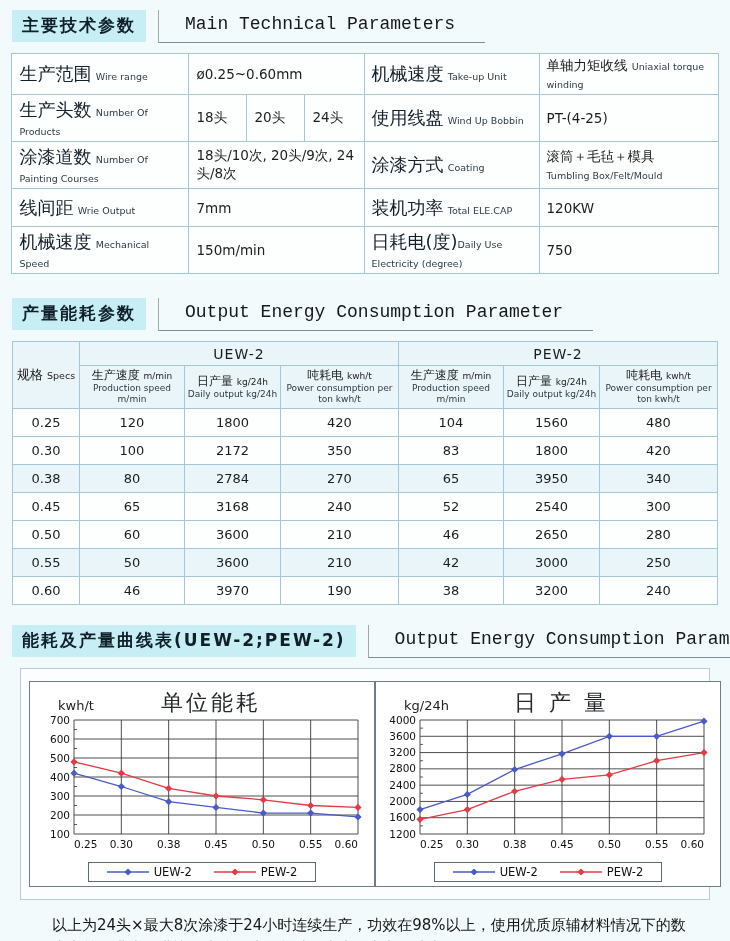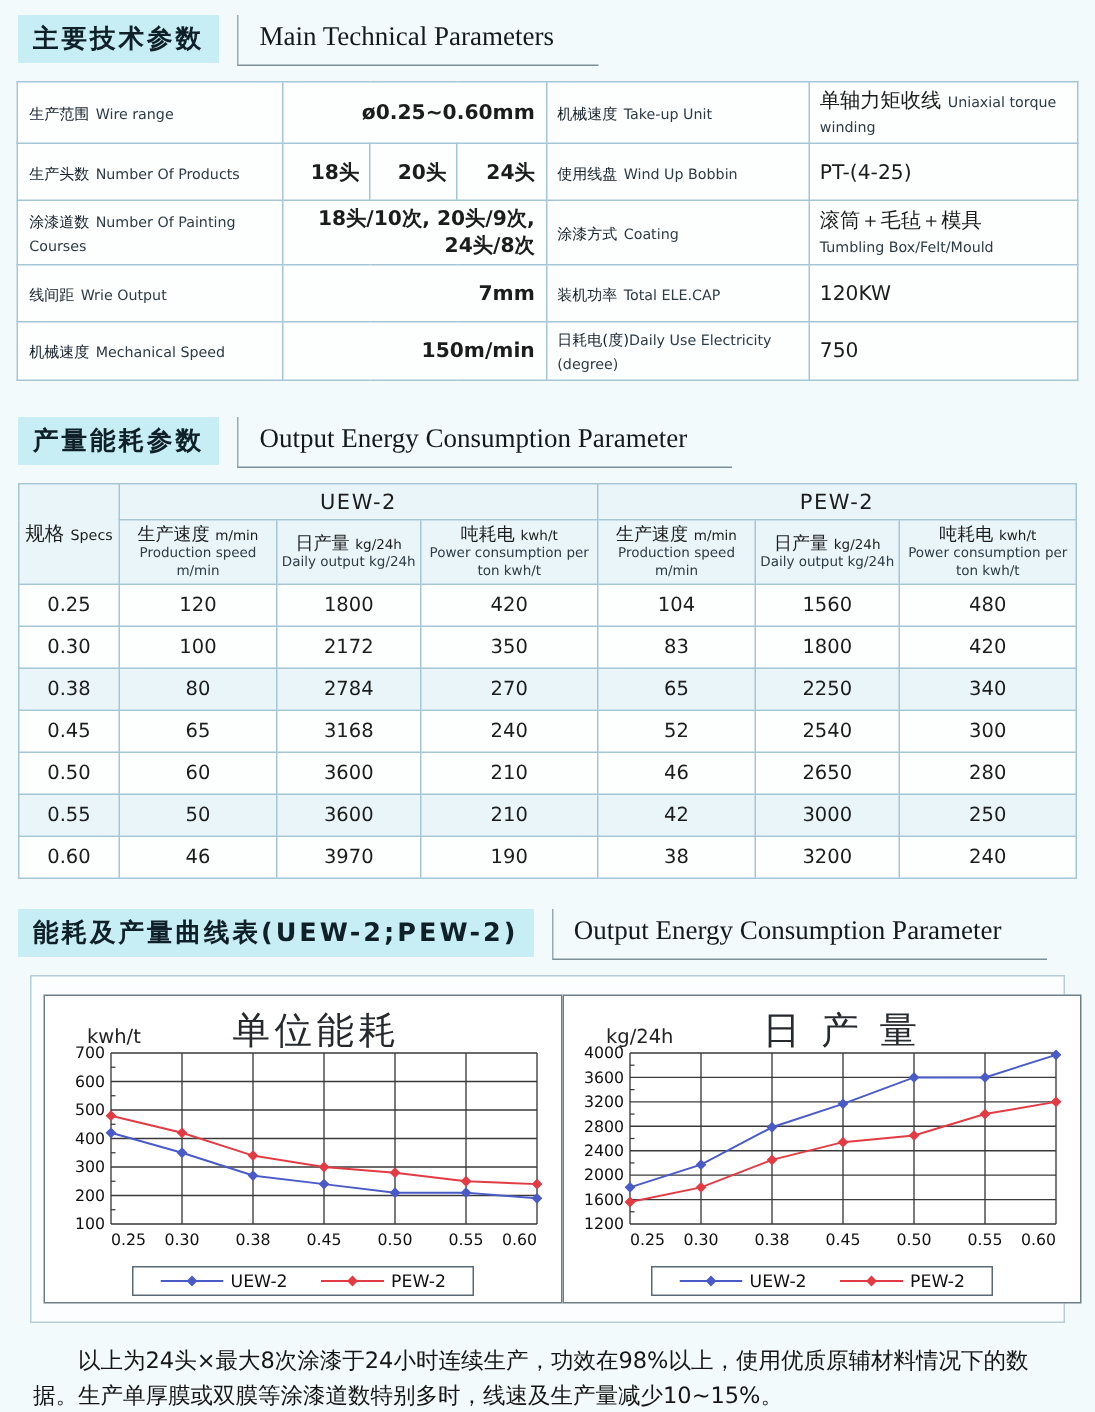--- a/index.html
+++ b/index.html
@@ -14,35 +14,35 @@
   .page { padding:8px 10px 0 10px; }
 
   
   .sec-head { display:flex; align-items:flex-start; margin:2px 0 10px 2px; }
   .sec-chip {
     background:#c7edf5; color:#102028;
     font-size:17px; font-weight:bold; letter-spacing:2px;
     padding:4px 10px 5px 10px; margin-right:12px; white-space:nowrap;
   }
   .sec-en {
-    font-family:Liberation Serif, serif;
+    font-family:Liberation Mono, monospace;
     font-size:18px; color:#15181c;
     border-left:1px solid #98aab4;
     border-bottom:1.5px solid #7c9099;
-    padding:4px 30px 8px 14px; white-space:nowrap;
+    padding:4px 30px 8px 26px; white-space:nowrap;
   }
 
   
   table { border-collapse:collapse; table-layout:fixed; width:706px; margin:0 auto; background:#fdffff; }
   td, th { border:1px solid #a5c6d6; font-weight:normal; }
 
   .t1 td { height:38px; padding:3px 7px; font-size:13.5px; vertical-align:middle; }
-  .t1 .lab .zh { font-size:10px; color:#14202a; }
+  .t1 .lab .zh { font-size:18px; color:#14202a; }
   .lab .en { font-size:9.5px; color:#2c3b44; }
-  .t1 .mid { text-align:right;font-weight:bold; }
+  .t1 .mid { text-align:left; }
   .t1 .val2 .zh { font-size:13.5px; }
   .t1 .val2 .en { font-size:9.5px; color:#2c3b44; }
 
   .t2 { margin-top:2px; }
   .t2 th { background:#e9f5f9; }
   .t2 .grp { height:24px; font-size:14px; letter-spacing:1px; }
   .t2 .spec-h { font-size:13px;margin-top:43px; }
   .t2 .sub { height:36px; font-size:12px; line-height:1.25; padding:2px;text-align:center; }
   .t2 .sub .unit { font-size:9px; }
   .t2 .sub .en { font-size:9px; color:#2c3b44; font-weight:normal; display:block; }
@@ -54,21 +54,21 @@
     margin:10px 10px 0 10px; padding:12px 8px;
     border:1.5px solid #b7ccd6; background:#fbfdfe;
     display:flex; justify-content:space-between;
   }
   .chart-panel {
     width:346px; border:1.5px solid #6d7e88; background:#ffffff;
     padding:6px 6px 4px 6px;
   }
   .chart-head { display:flex; align-items:baseline; height:26px; }
   .chart-head .unit { font-size:13px; margin-left:22px; color:#222; }
-  .chart-head .ctitle { font-size:25px; letter-spacing:3px; color:#26292e; flex:1; text-align:center; margin-right:40px; }
+  .chart-head .ctitle { font-size:22px; letter-spacing:3px; color:#26292e; flex:1; text-align:center; margin-right:40px; }
   .legend-row { display:flex; justify-content:center; margin-top:2px; }
   .legend {
     display:inline-flex; align-items:center; gap:22px;
     border:1px solid #5a6a74; padding:2px 18px; background:#fff;
   }
   .legend .leg-item { display:inline-flex; align-items:center; gap:5px; font-size:11.5px; color:#111; }
 
   
   .footnote { margin:14px 12px 0 12px; }
   .footnote .zh { font-size:15px; line-height:1.55; text-indent:2em; color:#161616; }
@@ -248,21 +248,21 @@
           <td>83</td>
           <td>1800</td>
           <td>420</td>
         </tr>
         <tr class="tint">
           <td>0.38</td>
           <td>80</td>
           <td>2784</td>
           <td>270</td>
           <td>65</td>
-          <td>2250</td>
+          <td>3950</td>
           <td>340</td>
         </tr>
         <tr>
           <td>0.45</td>
           <td>65</td>
           <td>3168</td>
           <td>240</td>
           <td>52</td>
           <td>2540</td>
           <td>300</td>

